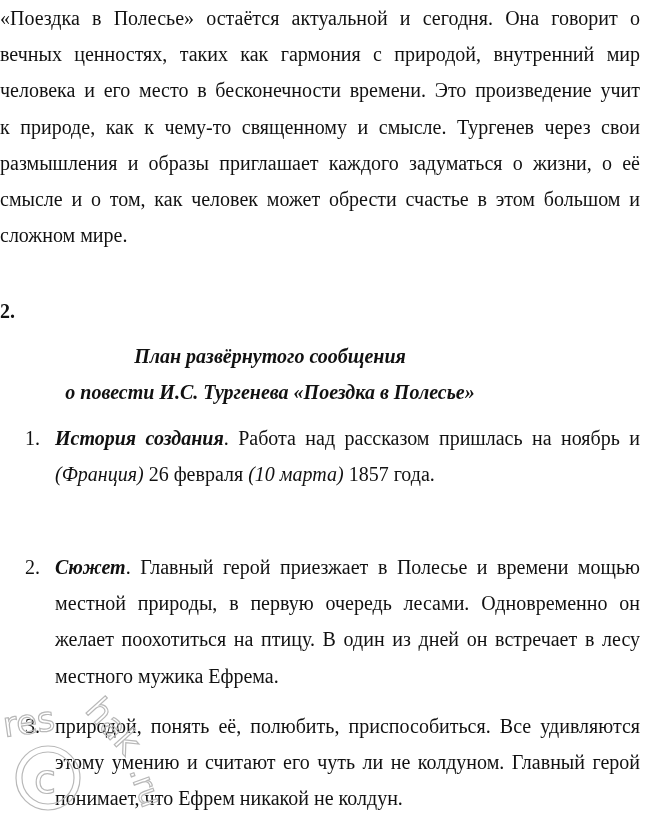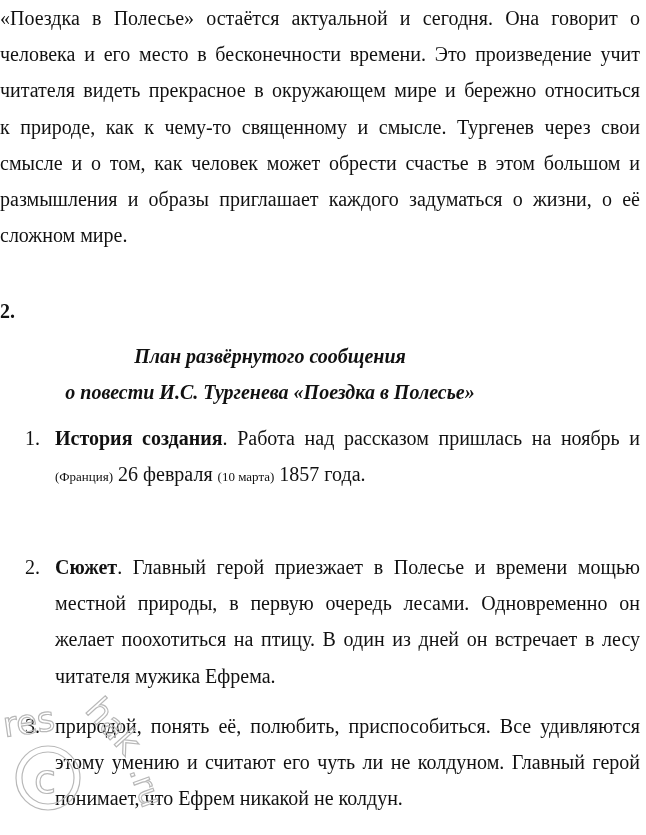--- a/index.html
+++ b/index.html
@@ -87,43 +87,43 @@
       line-height: 36.2px;
     }
     .list-body .ln {
       display: block;
       white-space: nowrap;
       text-align: justify;
       text-align-last: justify;
       height: 36.2px;
     }
     .list-body .ln.last { text-align-last: left; }
-    .b { font-weight: bold; }
-    .small-it { font-size: 13px; }
+    .b { font-weight: bold; font-style: italic; }
+    .small-it { font-style: italic; font-size: 20px; }
     .watermark {
       position: absolute;
       left: 0;
       top: 690px;
       width: 190px;
       height: 145px;
       pointer-events: none;
     }
   </style>
 </head>
 <body>
 
 <div class="page">
 
   <div class="para" style="top:0px;">
     <span class="ln">«Поездка в Полесье» остаётся актуальной и сегодня. Она говорит о</span>
+    <span class="ln">вечных ценностях, таких как гармония с природой, внутренний мир</span>
     <span class="ln">человека и его место в бесконечности времени. Это произведение учит</span>
-    <span class="ln">читателя видеть прекрасное в окружающем мире и бережно относиться</span>
     <span class="ln">к природе, как к чему-то священному и смысле. Тургенев через свои</span>
+    <span class="ln">размышления и образы приглашает каждого задуматься о жизни, о её</span>
     <span class="ln">смысле и о том, как человек может обрести счастье в этом большом и</span>
-    <span class="ln">размышления и образы приглашает каждого задуматься о жизни, о её</span>
     <span class="ln last">сложном мире.</span>
   </div>
 
   <div class="section-number">2.</div>
 
   <div class="heading" style="top:338px;">
     <span class="hl">План развёрнутого сообщения</span>
     <span class="hl">о повести И.С. Тургенева «Поездка в Полесье»</span>
   </div>
 
@@ -136,21 +136,21 @@
         <span class="ln last"><span class="small-it">(Франция)</span><span> 26 февраля </span><span class="small-it">(10 марта)</span><span> 1857 года.</span></span>
       </div>
     </div>
 
     <div class="list-item" style="top:549px;">
       <span class="list-num">2.</span>
       <div class="list-body">
         <span class="ln"><span class="b">Сюжет</span><span>. Главный герой приезжает в Полесье и времени мощью</span></span>
         <span class="ln">местной природы, в первую очередь лесами. Одновременно он</span>
         <span class="ln">желает поохотиться на птицу. В один из дней он встречает в лесу</span>
-        <span class="ln last">читателя мужика Ефрема.</span>
+        <span class="ln last">местного мужика Ефрема.</span>
       </div>
     </div>
 
     <div class="list-item" style="top:708px;">
       <span class="list-num">3.</span>
       <div class="list-body">
         <span class="ln">природой, понять её, полюбить, приспособиться. Все удивляются</span>
         <span class="ln">этому умению и считают его чуть ли не колдуном. Главный герой</span>
         <span class="ln last">понимает, что Ефрем никакой не колдун.</span>
       </div>

